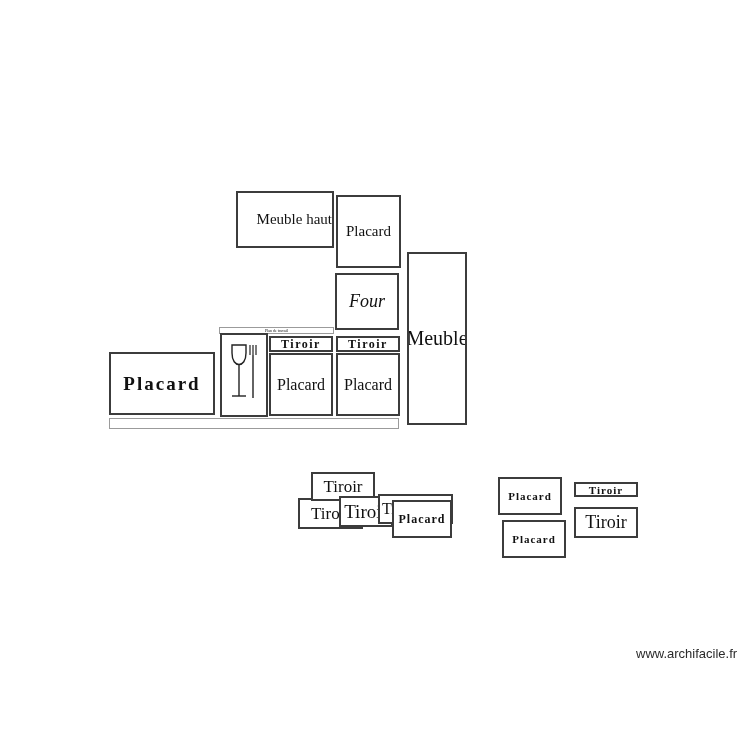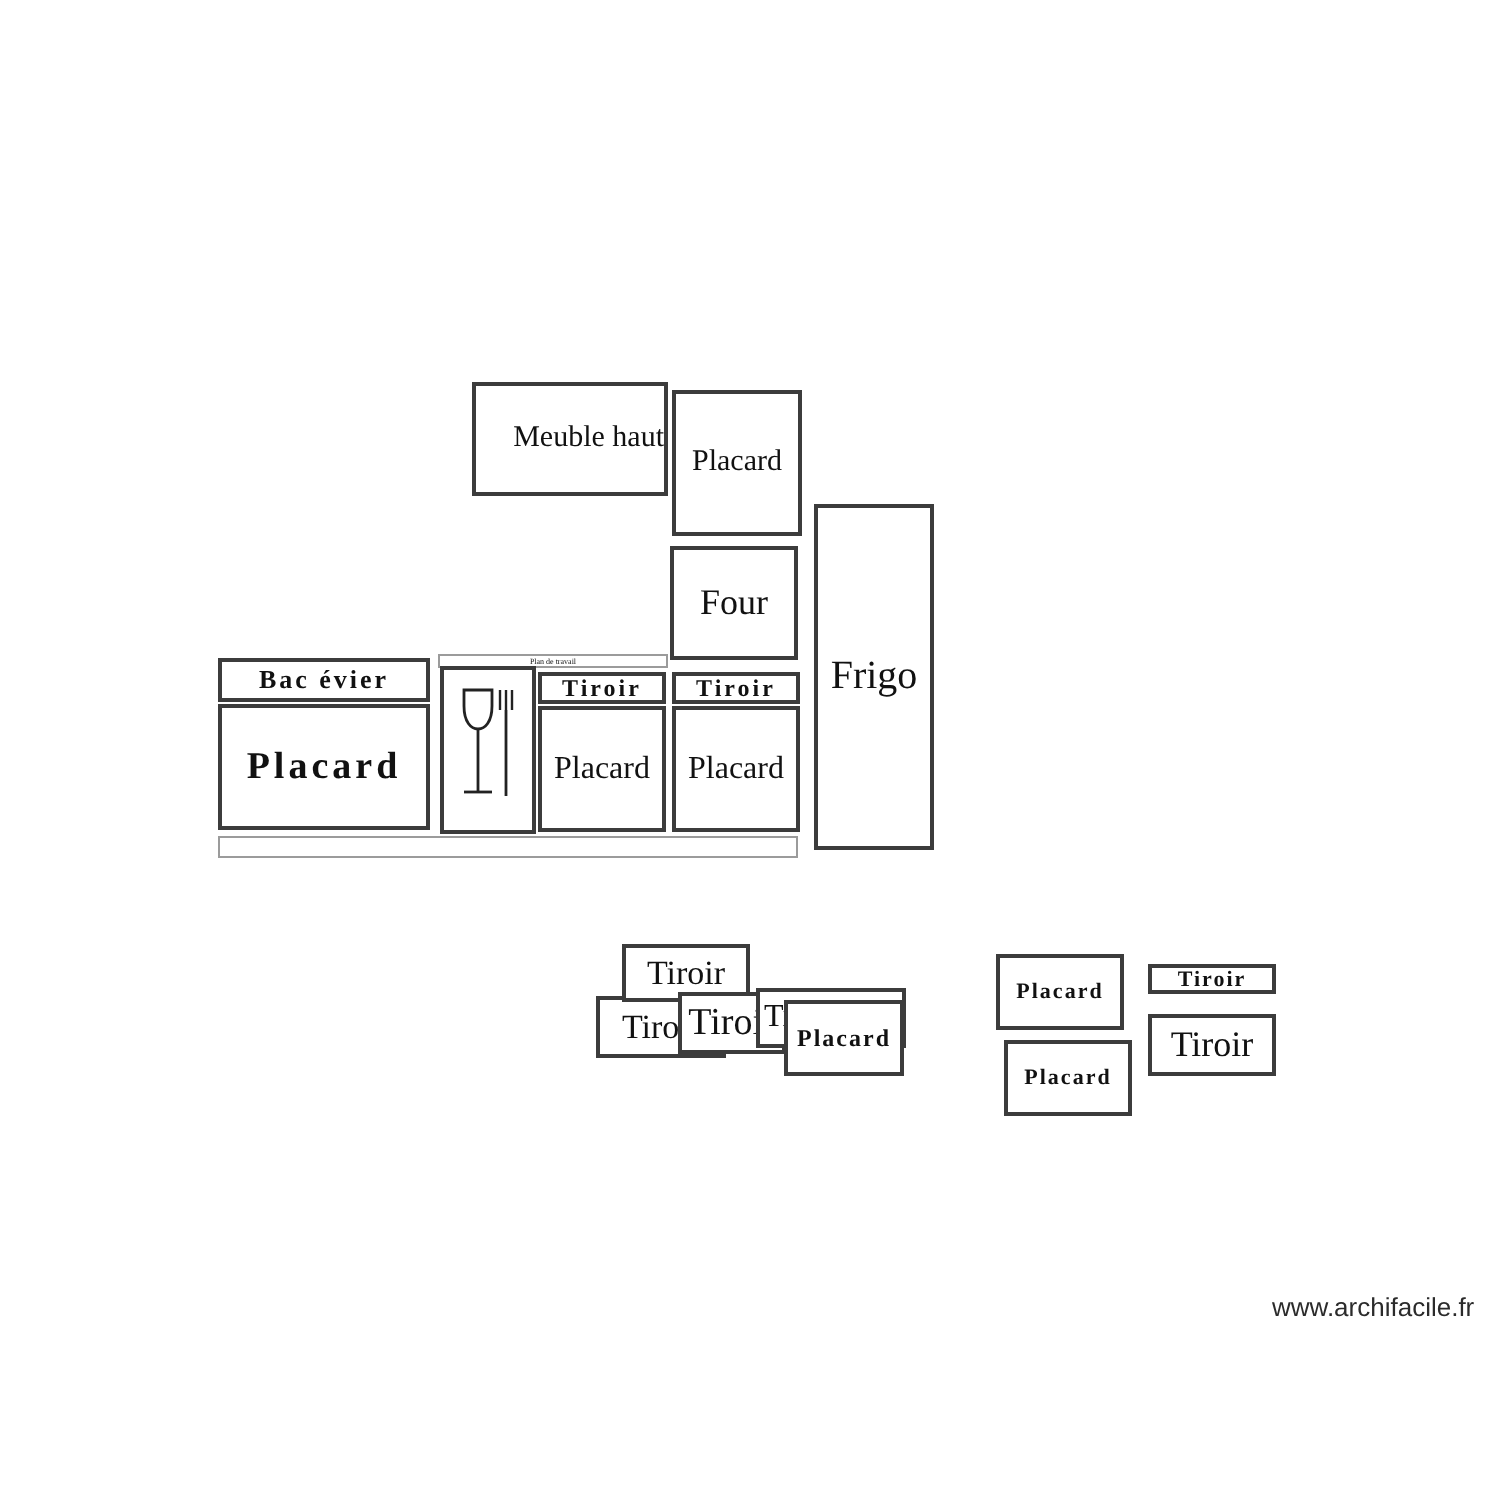--- a/index.html
+++ b/index.html
@@ -43,35 +43,32 @@
 <div class="canvas">
 
   <div class="item" style="left:236px; top:191px; width:98px; height:57px; font-size:15px;justify-content:flex-end;">
     <span>Meuble haut</span>
   </div>
 
   <div class="item" style="left:336px; top:195px; width:65px; height:73px; font-size:15px;">
     <span>Placard</span>
   </div>
 
-  <div class="item" style="left:335px; top:273px; width:64px; height:57px; font-size:18px;">
+  <div class="item" style="left:335px; top:273px; width:64px; height:57px; font-size:18px;font-style:italic;">
     <span>Four</span>
   </div>
 
   <div class="item" style="left:407px; top:252px; width:60px; height:173px; font-size:20px;">
-    <span>Frigo</span>
+    <span>Meuble</span>
   </div>
 
   <div class="item light" style="left:219px; top:327px; width:115px; height:7px; font-size:4px; line-height:4px;">
     <span>Plan de travail</span>
   </div>
 
-  <div class="item boldlbl" style="left:109px; top:329px; width:106px; height:22px; font-size:13px;">
-    <span>Bac évier</span>
-  </div>
 
   <div class="item boldlbl" style="left:109px; top:352px; width:106px; height:63px; font-size:19px; letter-spacing:2px;">
     <span>Placard</span>
   </div>
 
   <div class="item" style="left:220px; top:333px; width:48px; height:84px;">
     <span class="icon">
       <svg width="30" height="66" viewBox="0 0 30 66" xmlns="http://www.w3.org/2000/svg">
         <path d="M3 3 h14 v8 c0 8 -3.5 11.5 -7 11.5 s-7 -3.5 -7 -11.5 z" fill="none" stroke="#222222" stroke-width="1.4"></path>
         <line x1="10" y1="22.5" x2="10" y2="54" stroke="#222222" stroke-width="1.4"></line>

